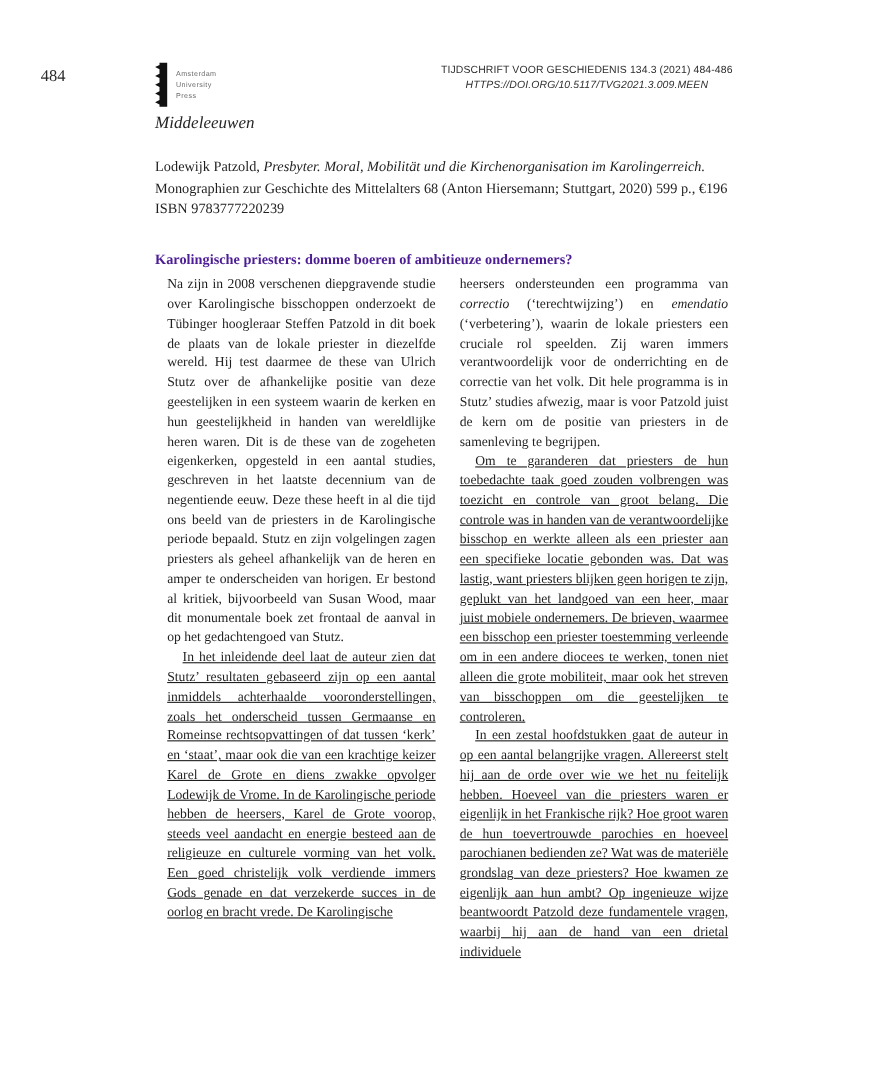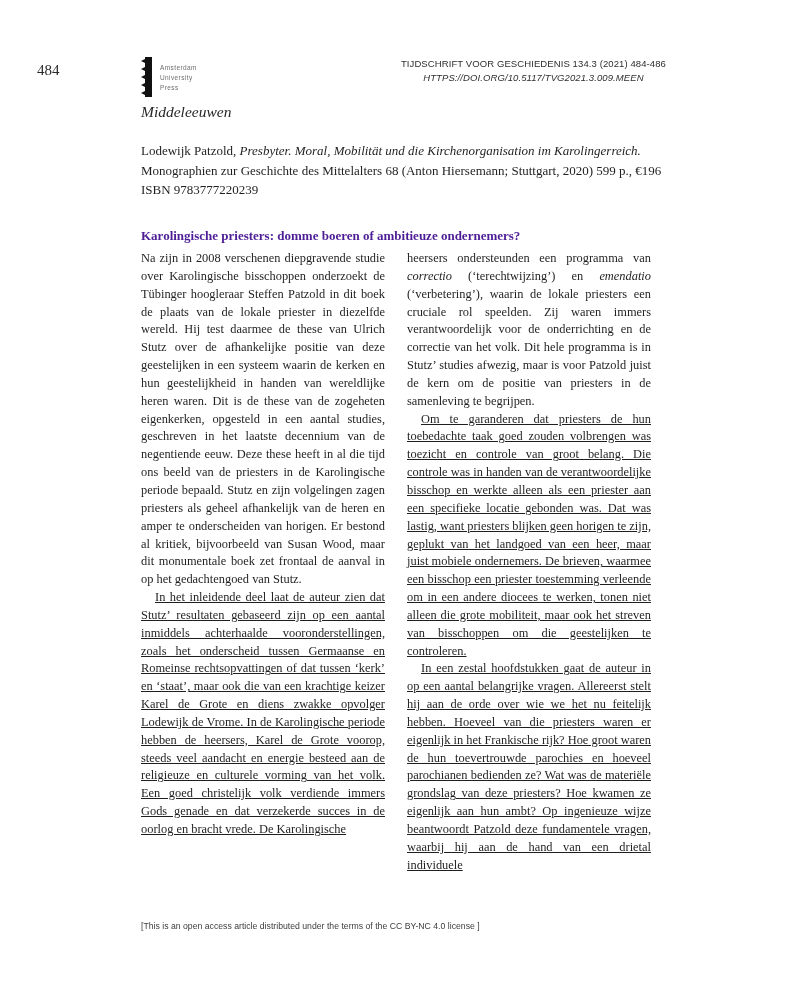--- a/index.html
+++ b/index.html
@@ -43,21 +43,21 @@
     position: absolute; left: 141px; top: 141px; width: 527px;
     font-size: 13px; line-height: 19.5px;
   }
 
   .review-title {
     position: absolute; left: 141px; top: 228px;
     font-size: 13px; font-weight: bold; margin: 0; color: #4c1d95;
   }
 
   .body-columns {
-    position: absolute; left: 141px; top: 250px; width: 527px;
+    position: absolute; left: 152px; top: 250px; width: 527px;
     display: flex; gap: 22px;
   }
   .col {
     width: 244px;
     font-size: 12.4px; line-height: 17.85px;
     text-align: justify;
     hyphens: auto; -webkit-hyphens: auto;
     color: #1f1f1f;
   }
   .col p { margin: 0; }
@@ -105,16 +105,15 @@
       <p class="indent"><span>In het inleidende deel laat de auteur zien dat Stutz’ resultaten gebaseerd zijn op een aantal inmiddels achterhaalde vooronderstellingen, zoals het onderscheid tussen Germaanse en Romeinse rechtsopvattingen of dat tussen ‘kerk’ en ‘staat’, maar ook die van een krachtige keizer Karel de Grote en diens zwakke opvolger Lodewijk de Vrome. In de Karolingische periode hebben de heersers, Karel de Grote voorop, steeds veel aandacht en energie besteed aan de religieuze en culturele vorming van het volk. Een goed christelijk volk verdiende immers Gods genade en dat verzekerde succes in de oorlog en bracht vrede. De Karolingische</span></p>
     </div>
     <div class="col">
       <p><span>heersers ondersteunden een programma van </span><span class="it">correctio</span><span> (‘terechtwijzing’) en </span><span class="it">emendatio</span><span> (‘verbetering’), waarin de lokale priesters een cruciale rol speelden. Zij waren immers verantwoordelijk voor de onderrichting en de correctie van het volk. Dit hele programma is in Stutz’ studies afwezig, maar is voor Patzold juist de kern om de positie van priesters in de samenleving te begrijpen.</span></p>
       <p class="indent"><span>Om te garanderen dat priesters de hun toebedachte taak goed zouden volbrengen was toezicht en controle van groot belang. Die controle was in handen van de verantwoordelijke bisschop en werkte alleen als een priester aan een specifieke locatie gebonden was. Dat was lastig, want priesters blijken geen horigen te zijn, geplukt van het landgoed van een heer, maar juist mobiele ondernemers. De brieven, waarmee een bisschop een priester toestemming verleende om in een andere diocees te werken, tonen niet alleen die grote mobiliteit, maar ook het streven van bisschoppen om die geestelijken te controleren.</span></p>
       <p class="indent"><span>In een zestal hoofdstukken gaat de auteur in op een aantal belangrijke vragen. Allereerst stelt hij aan de orde over wie we het nu feitelijk hebben. Hoeveel van die priesters waren er eigenlijk in het Frankische rijk? Hoe groot waren de hun toevertrouwde parochies en hoeveel parochianen bedienden ze? Wat was de materiële grondslag van deze priesters? Hoe kwamen ze eigenlijk aan hun ambt? Op ingenieuze wijze beantwoordt Patzold deze fundamentele vragen, waarbij hij aan de hand van een drietal individuele</span></p>
     </div>
   </div>
 
   <div class="footer">
-    <div>[This is an open access article distributed under the terms of the CC BY-NC 4.0 license ]</div>
   </div>
 
 </div>
 
 </body></html>

